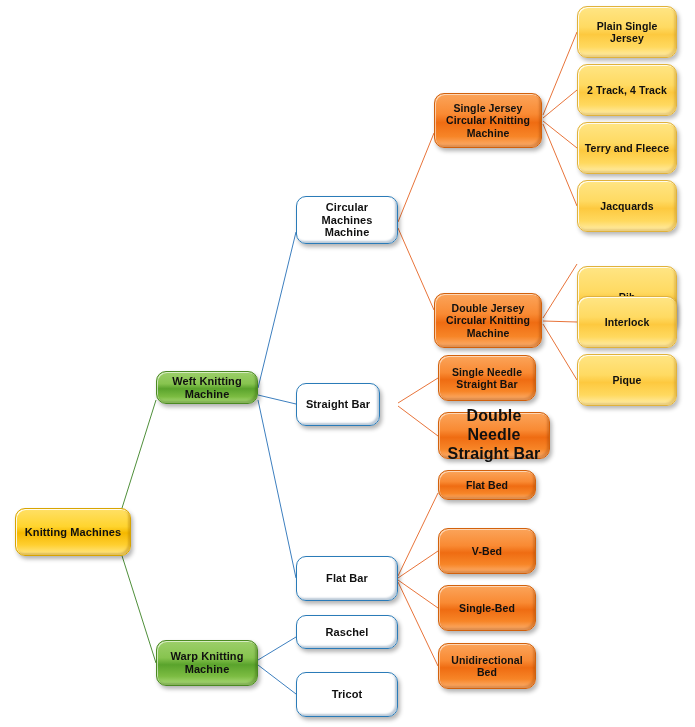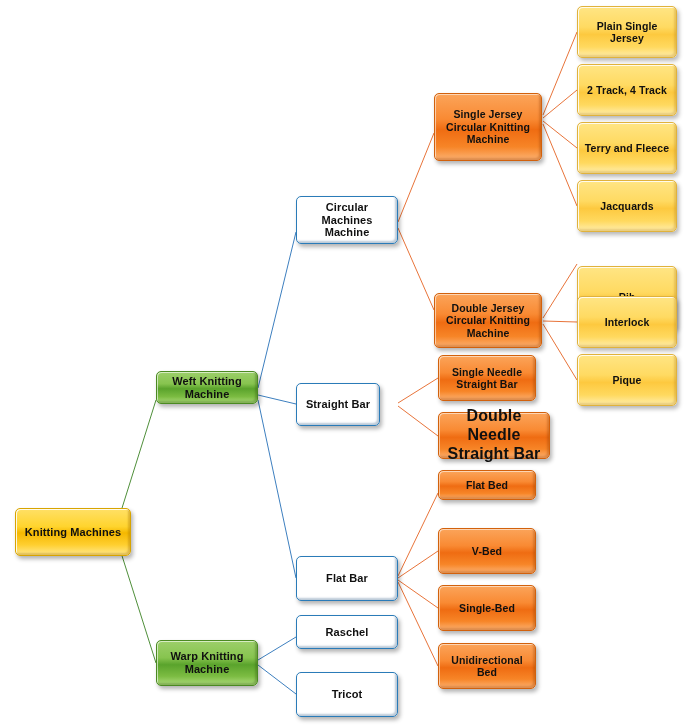--- a/index.html
+++ b/index.html
@@ -24,21 +24,21 @@
     width: 695px;
     height: 727px;
     pointer-events: none;
   }
   .node {
     position: absolute;
     box-sizing: border-box;
     display: flex;
     align-items: center;
     text-align: center;
-    border-radius: 5px;
+    border-radius: 10px;
     font-weight: bold;
     color: #101010;
     line-height: 1.18;
     letter-spacing: 0.1px;
     padding: 2px 5px;
     z-index: 3;
   }
   
   .n-yellow {
     background: linear-gradient(to bottom,
@@ -135,21 +135,21 @@
       </div>
       <div class="node n-blue" style="left: 296px; top: 556px; width: 102px; height: 45px; font-size: 11px;">
         <span class="lbl">Flat Bar</span>
       </div>
       <div class="node n-blue" style="left: 296px; top: 615px; width: 102px; height: 34px; font-size: 11px;">
         <span class="lbl">Raschel</span>
       </div>
       <div class="node n-blue" style="left: 296px; top: 672px; width: 102px; height: 45px; font-size: 11px;">
         <span class="lbl">Tricot</span>
       </div>
-      <div class="node n-orange" style="left: 434px; top: 93px; width: 108px; height: 68px; font-size: 10.5px;">
+      <div class="node n-orange" style="left: 434px; top: 93px; width: 108px; height: 55px; font-size: 10.5px;">
         <span class="lbl">Single Jersey Circular Knitting Machine</span>
       </div>
       <div class="node n-orange" style="left: 434px; top: 293px; width: 108px; height: 55px; font-size: 10.5px;">
         <span class="lbl">Double Jersey Circular Knitting Machine</span>
       </div>
       <div class="node n-orange" style="left: 438px; top: 355px; width: 98px; height: 46px; font-size: 10.5px;">
         <span class="lbl">Single Needle Straight Bar</span>
       </div>
       <div class="node n-orange" style="left: 438px; top: 412px; width: 112px; height: 47px; font-size: 16px;">
         <span class="lbl">Double Needle Straight Bar</span>

